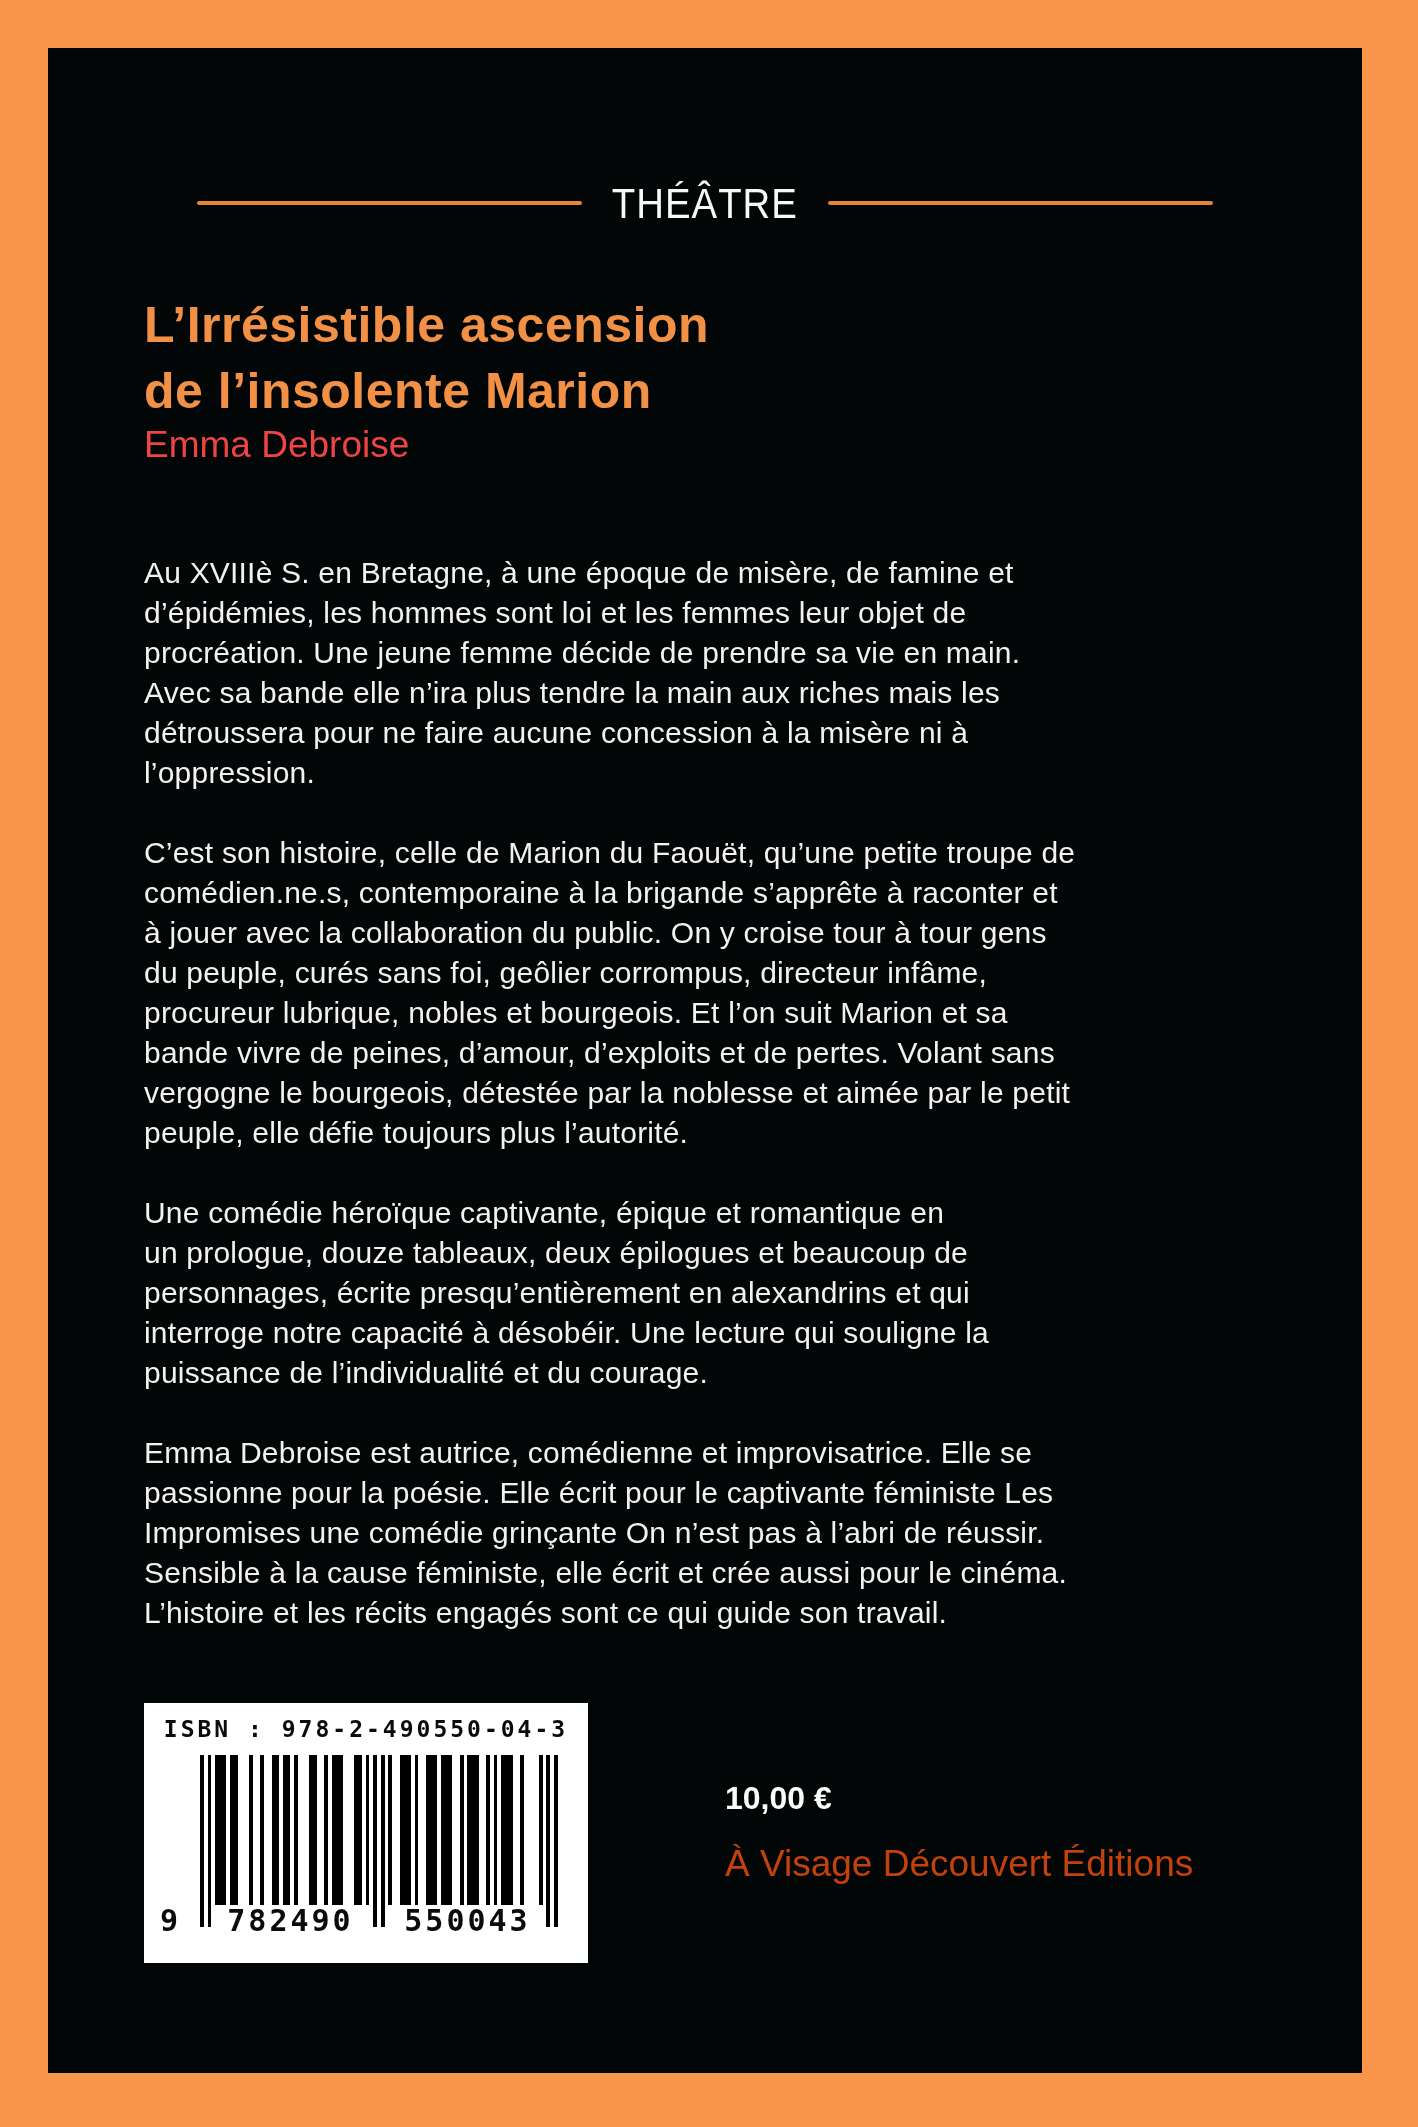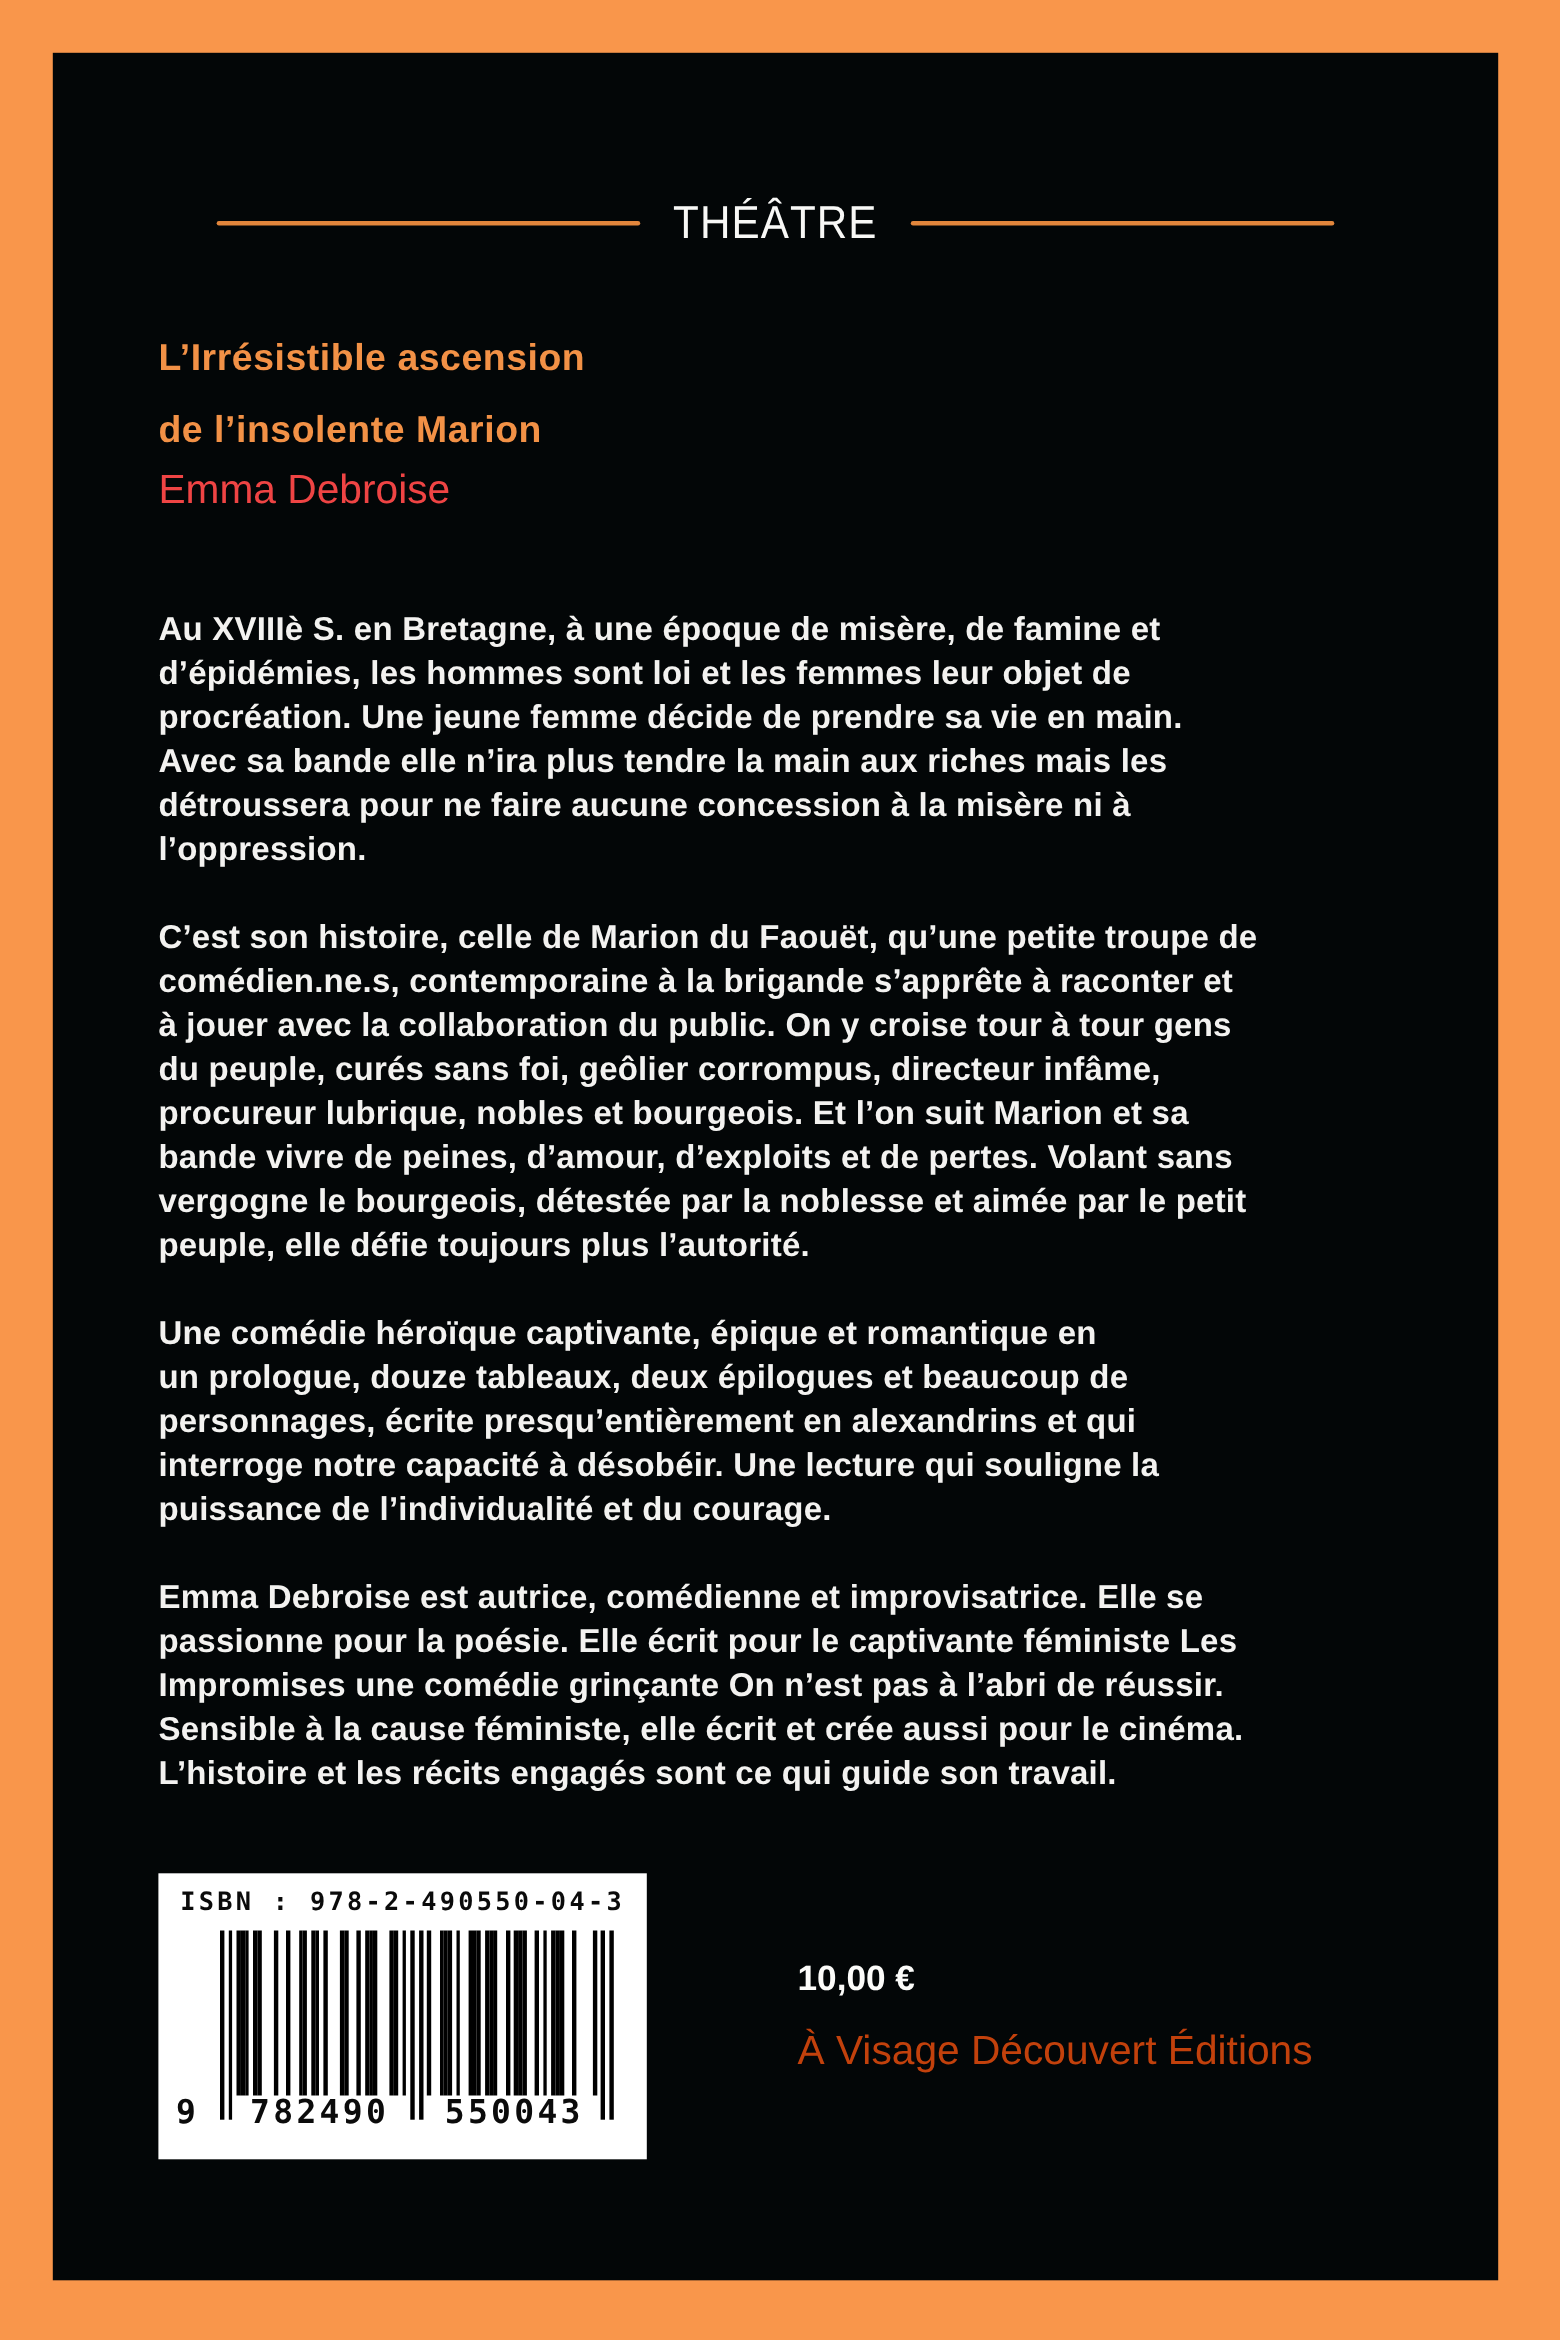--- a/index.html
+++ b/index.html
@@ -22,33 +22,33 @@
     display:flex;align-items:center;justify-content:center;gap:26px;
   }
   .rule{height:4px;width:385px;background:#E2863C;border-radius:2px;}
   .cat-label{
     color:#F8F8F6;font-size:40px;font-weight:400;letter-spacing:1px;
     transform:scale(0.96,1.05);white-space:nowrap;
   }
   
   .title{
     position:absolute;left:96px;top:244px;
-    color:#F29146;font-size:34px;line-height:66px;font-weight:700;
+    color:#F29146;font-size:50px;line-height:66px;font-weight:700;
     letter-spacing:0.5px;white-space:nowrap;
   }
   .author{
     position:absolute;left:96px;top:376px;
     color:#ef4444;font-size:37px;font-weight:400;white-space:nowrap;
   }
   
   .paras{
     position:absolute;left:96px;top:505px;width:1196px;
     display:flex;flex-direction:column;row-gap:40px;
   }
-  .para{color:#F3F2F0;font-size:30px;line-height:40px;font-weight:700;}
+  .para{color:#F3F2F0;font-size:30px;line-height:40px;font-weight:400;}
   .tline{white-space:nowrap;letter-spacing:0.2px;}
   
   .bcpanel{
     position:absolute;left:96px;top:1655px;width:444px;height:260px;
     background:#FFFFFF;
   }
   .isbn{
     position:absolute;left:0;top:13px;width:100%;text-align:center;
     color:#0B0B0B;font-family:"DejaVu Sans Mono",monospace;
     font-size:23px;font-weight:700;letter-spacing:3px;white-space:nowrap;

